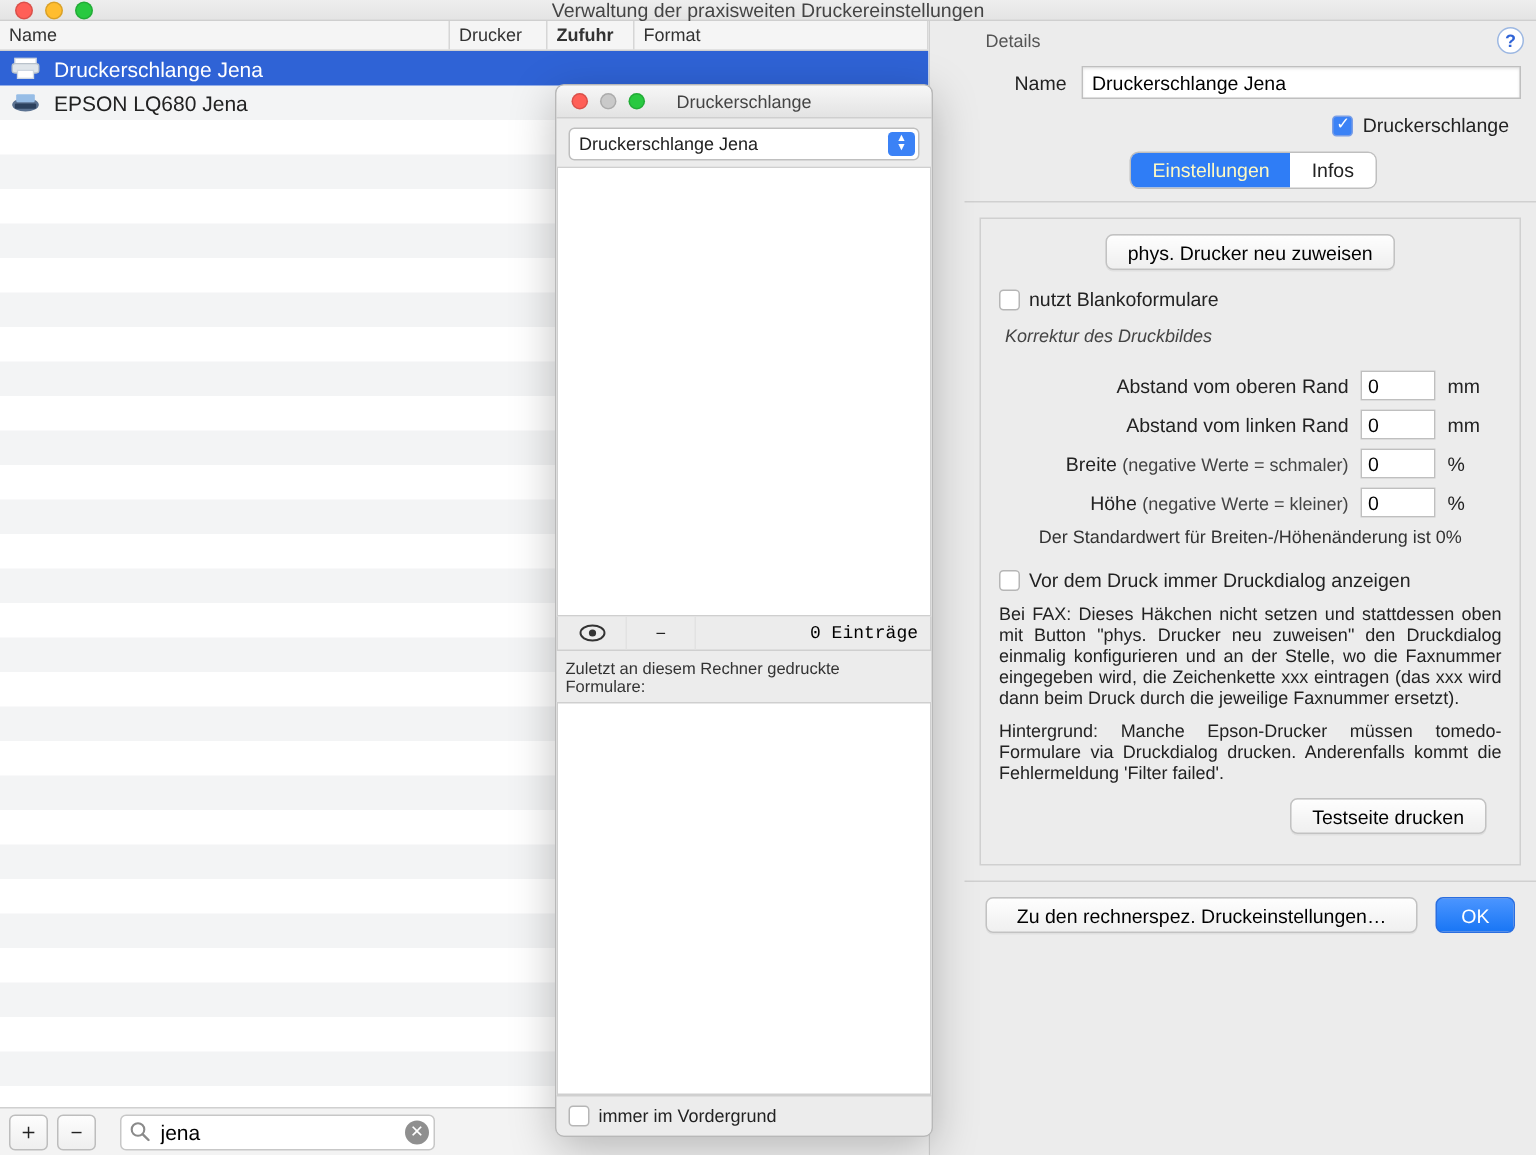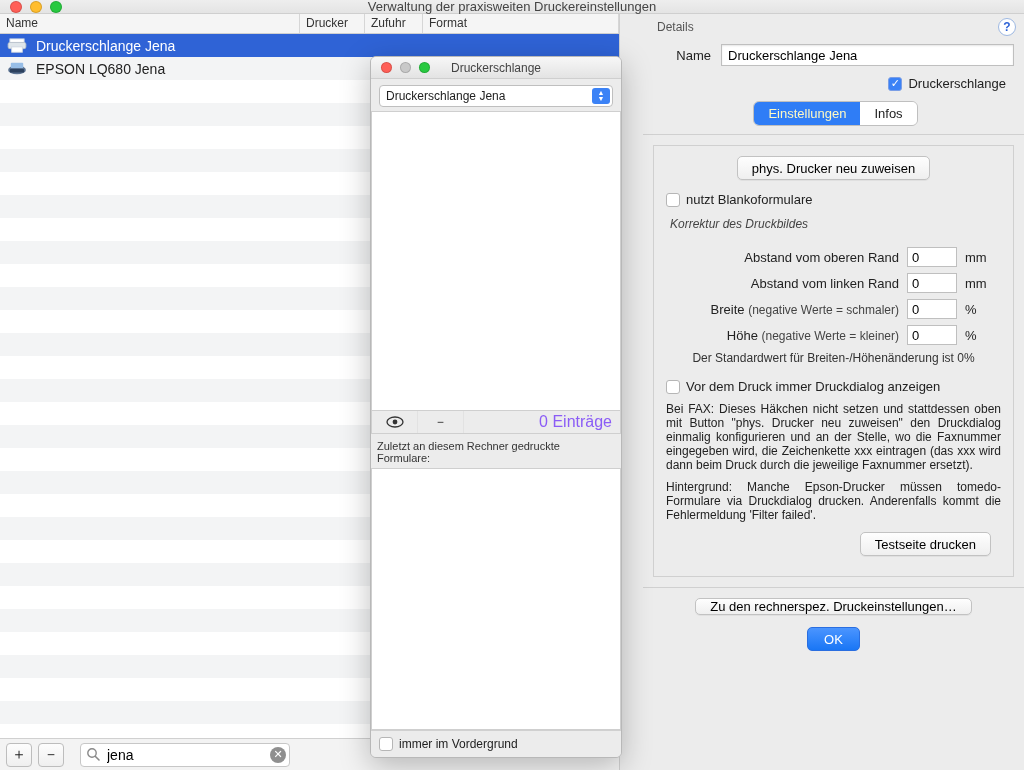--- a/index.html
+++ b/index.html
@@ -15,21 +15,21 @@
 
 
 .main { flex:1; display:flex; min-height:0;gap:23px; }
 
 
 .leftpane { width: 620px; display:flex; flex-direction:column; background:#fff; border-right:1px solid #d0d0d0; position:relative; }
 .list-header { display:flex; height:20px; background:#f5f5f5; border-bottom:1px solid #d0d0d0; font-size:12px; color:#333; }
 .list-header > div { padding:2px 6px; border-right:1px solid #d6d6d6; }
 .col-name { width:300px; }
 .col-drucker { width:65px; }
-.col-zufuhr { width:58px; }
+.col-zufuhr { width:58px;font-weight:bold; }
 .col-format { flex:1; }
 
 .list-body { flex:1; position:relative; background:#fff; overflow:hidden; }
 .rowstripes { position:absolute; inset:0; }
 .rowstripe { height:23px; }
 .rowstripe.alt { background:#f3f4f5; }
 
 .printer-rows { position:absolute; top:0; left:0; right:0; }
 .printer-row { height:23px; display:flex; align-items:center; padding-left:6px; gap:8px; position:relative; }
 .printer-row.sel { background:#2f63d6; color:#fff; }
@@ -74,37 +74,37 @@
 .crow label .sub { font-size:12px; color:#444; }
 .numfield { height:20px; border:1px solid #bfbfbf; background:#fff; padding:0 4px; font-size:13px; }
 .unit { font-size:13px; }
 .stdnote { font-size:12px; color:#333; text-align:center; margin-top:4px; }
 
 .info-para { font-size:12px; text-align:justify; margin-top:8px; }
 .rightfoot { display:flex; justify-content:flex-end; padding:10px; }
 
 .help-badge { position:absolute; top:4px; right:8px; width:18px;height:18px;border-radius:50%;border:1px solid #9db8e2;color:#2f63d6;background:#fff;display:flex;align-items:center;justify-content:center;font-size:12px;font-weight:bold;cursor:pointer; }
 
-.dialogfoot { display:flex; align-items:center; padding:10px 14px; gap:12px; border-top:1px solid #d0d0d0;flex-direction:column; }
+.dialogfoot { display:flex; align-items:center; padding:10px 14px; gap:12px; border-top:1px solid #d0d0d0; }
 .dialogfoot .macbutton.wide { flex:1; max-width:300px; }
 .bluebtn { background:linear-gradient(#4b95ff,#1976f5); color:#fff; border:1px solid #2a6ee0; height:24px;padding:0 16px;border-radius:5px;font-size:13px;cursor:pointer; }
 
 
 .floater { position:absolute; left:370px; top:56px; width:252px; height:702px; background:#ececec; border:1px solid #b8b8b8; border-radius:6px; box-shadow: 0 8px 30px rgba(0,0,0,.25); display:flex; flex-direction:column; overflow:hidden; }
 .floater .titlebar { height:22px; background:linear-gradient(#f7f7f7,#e3e3e3); }
 .floater .traffic .tlight { width:11px; height:11px; }
 .floater-body { flex:1; display:flex; flex-direction:column; background:#ececec; }
 .combo { margin:6px 8px 4px 8px; height:22px; border:1px solid #bfbfbf; border-radius:4px; background:#fff; position:relative; display:flex; align-items:center; padding:0 24px 0 6px; font-size:12px; cursor:pointer; }
 .combo .chev { position:absolute; right:2px; top:2px; bottom:2px; width:18px; background:#3b82f6; border-radius:3px; color:#fff; display:flex; flex-direction:column; align-items:center; justify-content:center; font-size:7px; line-height:6px; }
 .whitebox { background:#fff; border:1px solid #cfcfcf; margin:0 0 0 0; flex:1; }
 .qbar { display:flex; border:1px solid #cfcfcf; border-top:none; margin:0; }
 .qsect { border-right:1px solid #e2e2e2; display:flex; align-items:center; justify-content:center; height:22px; }
 .qs-eye { width:46px; cursor:pointer; }
 .qs-minus { width:46px; cursor:pointer; }
-.qs-count { flex:1; justify-content:flex-end; padding-right:8px; font-size:16px; color:#8b5cf6; border-right:none; }
+.qs-count { flex:1; justify-content:flex-end; padding-right:8px; font-size:12px; color:#000000; border-right:none;font-family:Liberation Mono, monospace; }
 .qhint { font-size:11px; color:#333; margin:6px 6px 4px 6px; }
 .qfooter { display:flex; align-items:center; gap:6px; padding:6px 8px; border-top:1px solid #d0d0d0; }
 
 </style>
 </head>
 <body>
 
 <div class="window">
 
   <div class="titlebar">

